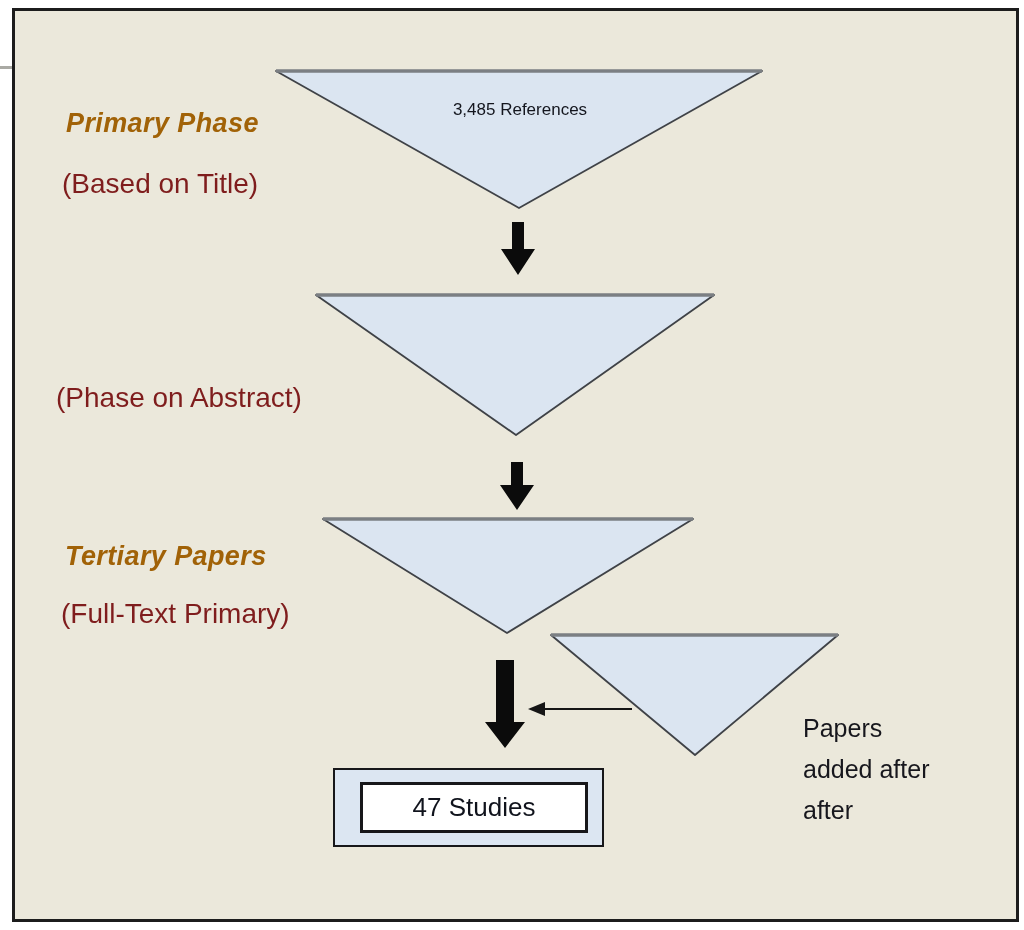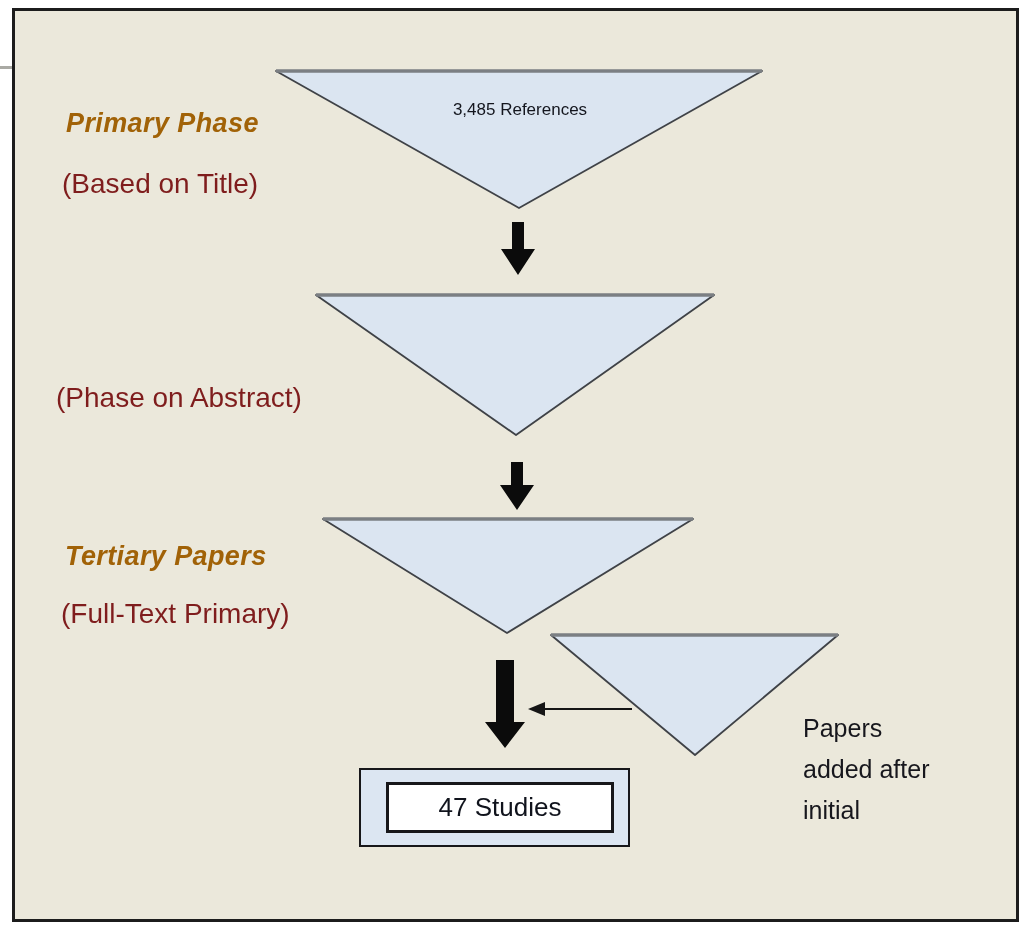--- a/index.html
+++ b/index.html
@@ -22,21 +22,21 @@
   .tri-poly { fill:#dbe5f1; stroke:#3f4247; stroke-width:1.8; stroke-linejoin:round; }
   .tri-top { stroke:#7b7f83; stroke-width:3.5; }
   .tri-label { position:absolute; text-align:center; font-size:17px; color:#14161e; white-space:nowrap; }
   .tri-label.small { font-size:22px; }
   .arrow { position:absolute; }
   .arrow polygon { fill:#0b0b0b; }
   .thin-arrow { position:absolute; }
   .thin-arrow line { stroke:#151515; stroke-width:2; }
   .thin-arrow polygon { fill:#151515; }
   .result-outer {
-    position:absolute; left:359px; top:768px; width:271px; height:79px;
+    position:absolute; left:333px; top:768px; width:271px; height:79px;
     background:#dce6f2; border:2px solid #17171a; box-sizing:border-box;
   }
   .result-inner {
     position:absolute; left:25px; top:12px; width:228px; height:51px;
     background:#ffffff; border:3px solid #17171a; box-sizing:border-box;
     display:flex; align-items:center; justify-content:center;
     font-size:26px; color:#10131c;
   }
   .caption { position:absolute; left:803px; top:672px;margin-top:36px; }
   .caption .cap-line { font-size:25px; line-height:41px; color:#17171d; white-space:nowrap; }
@@ -85,21 +85,21 @@
   </svg>
 
   <svg class="thin-arrow" style="left:526px;top:698px" width="108" height="22">
     <line x1="106" y1="11" x2="16" y2="11"></line>
     <polygon points="2,11 19,4 19,18"></polygon>
   </svg>
 
   <div class="caption">
     <div class="cap-line">Papers</div>
     <div class="cap-line">added after</div>
-    <div class="cap-line">initial</div>
+    <div class="cap-line">after</div>
   </div>
 
   <div class="result-outer">
     <div class="result-inner">
       <span>47 Studies</span>
     </div>
   </div>
 </div>
 
 </body></html>

